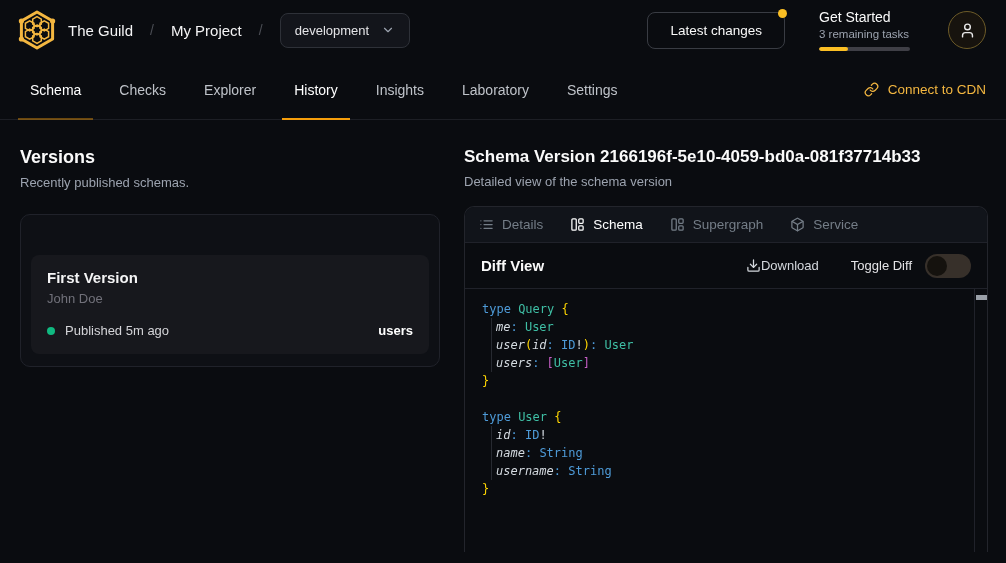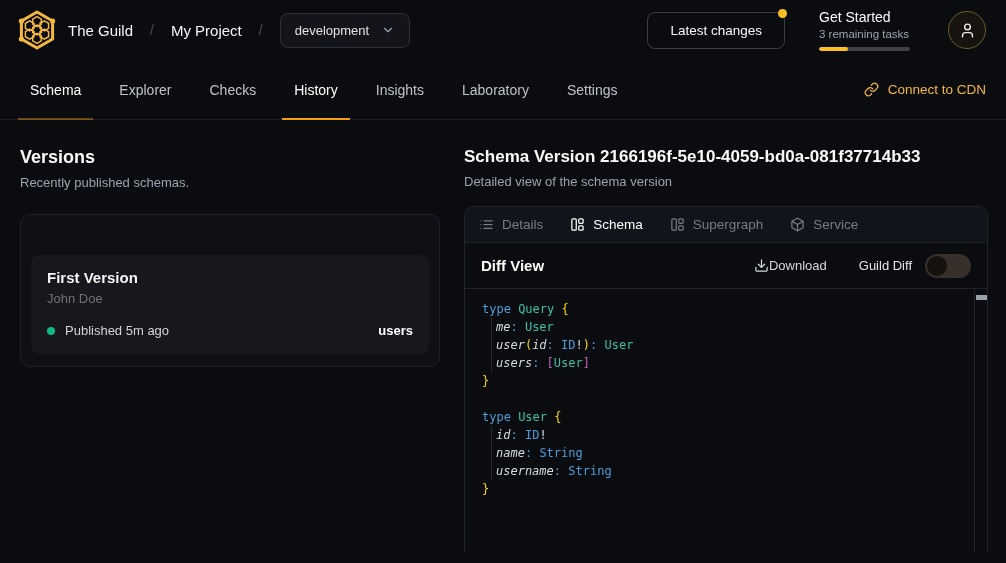--- a/index.html
+++ b/index.html
@@ -160,24 +160,24 @@
         </span>
       </div>
     </div>
   </div>
 
   <div class="nav">
     <div class="nav-tab visited">
         <span>Schema</span>
       </div>
     <div class="nav-tab">
+        <span>Checks</span>
+      </div>
+    <div class="nav-tab">
         <span>Explorer</span>
-      </div>
-    <div class="nav-tab">
-        <span>Checks</span>
       </div>
     <div class="nav-tab active">
         <span>History</span>
       </div>
     <div class="nav-tab">
         <span>Insights</span>
       </div>
     <div class="nav-tab">
         <span>Laboratory</span>
       </div>
@@ -271,21 +271,21 @@
               <span>
                 <svg width="15" height="15" viewBox="0 0 24 24" fill="none" stroke="currentColor" stroke-width="2" stroke-linecap="round" stroke-linejoin="round">
                     <path d="M21 15v4a2 2 0 0 1-2 2H5a2 2 0 0 1-2-2v-4"></path>
                     <polyline points="7 10 12 15 17 10"></polyline>
                     <line x1="12" y1="15" x2="12" y2="3"></line>
                   </svg>
               </span>
               <span>Download</span>
             </button>
             <div class="toggle-wrap">
-              <span>Guild Diff</span>
+              <span>Toggle Diff</span>
               <div class="toggle">
                 <div class="toggle-knob"></div>
               </div>
             </div>
           </div>
         </div>
 
         <div class="code-wrap">
           <div class="code" id="code-block"><div class="code-line"><span class="tok-kw">type</span><span class="tok-fld"> </span><span class="tok-typ">Query</span><span class="tok-fld"> </span><span class="tok-brc">{</span></div><div class="code-line ind"><span class="indent-guide"></span><span class="tok-fld">me</span><span class="tok-op">:</span><span class="tok-fld"> </span><span class="tok-typ">User</span></div><div class="code-line ind"><span class="indent-guide"></span><span class="tok-fld">user</span><span class="tok-par">(</span><span class="tok-fld">id</span><span class="tok-op">:</span><span class="tok-fld"> </span><span class="tok-blt">ID</span><span class="tok-bng">!</span><span class="tok-par">)</span><span class="tok-op">:</span><span class="tok-fld"> </span><span class="tok-typ">User</span></div><div class="code-line ind"><span class="indent-guide"></span><span class="tok-fld">users</span><span class="tok-op">:</span><span class="tok-fld"> </span><span class="tok-brk">[</span><span class="tok-typ">User</span><span class="tok-brk">]</span></div><div class="code-line"><span class="tok-brc">}</span></div><div class="code-line"></div><div class="code-line"><span class="tok-kw">type</span><span class="tok-fld"> </span><span class="tok-typ">User</span><span class="tok-fld"> </span><span class="tok-brc">{</span></div><div class="code-line ind"><span class="indent-guide"></span><span class="tok-fld">id</span><span class="tok-op">:</span><span class="tok-fld"> </span><span class="tok-blt">ID</span><span class="tok-bng">!</span></div><div class="code-line ind"><span class="indent-guide"></span><span class="tok-fld">name</span><span class="tok-op">:</span><span class="tok-fld"> </span><span class="tok-blt">String</span></div><div class="code-line ind"><span class="indent-guide"></span><span class="tok-fld">username</span><span class="tok-op">:</span><span class="tok-fld"> </span><span class="tok-blt">String</span></div><div class="code-line"><span class="tok-brc">}</span></div></div>
           <div class="scroll-gutter">

